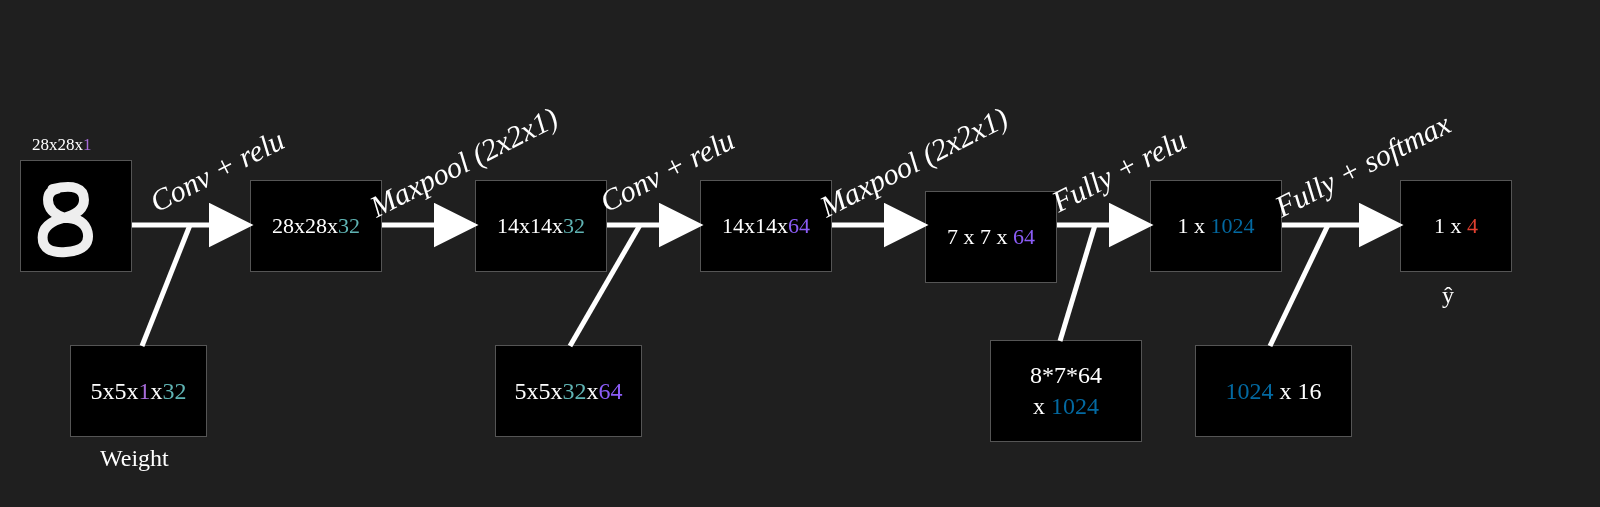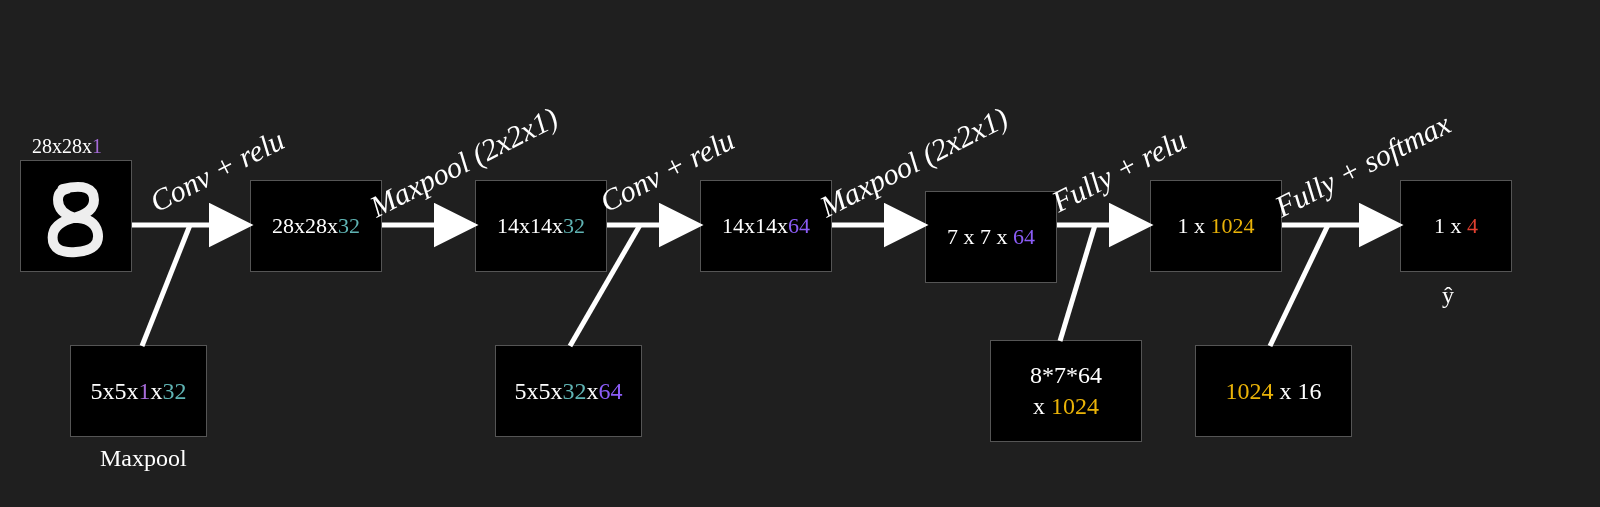--- a/index.html
+++ b/index.html
@@ -1,25 +1,25 @@
 <!DOCTYPE html>
 <html><head>
 <meta charset="utf-8">
 <style>
   html,body{margin:0;padding:0;background:#1f1f1f;width:1600px;height:507px;overflow:hidden}
-  .box{position:absolute;background:#000;border:1px solid #555;display:flex;flex-direction:column;align-items:center;justify-content:center;text-align:center;font-family:Georgia,'Times New Roman',serif;color:#fff}
+  .box{position:absolute;background:#000;border:1px solid #555;display:flex;flex-direction:column;justify-content:center;text-align:center;font-family:Georgia,'Times New Roman',serif;color:#fff}
   .lbl{position:absolute;font-family:Georgia,'Times New Roman',serif;color:#fff}
   .op{font-style:italic;font-size:30px;transform:rotate(-27deg);transform-origin:left bottom;white-space:nowrap}
   .dim{font-size:22px;white-space:nowrap}
   .wt{font-size:24px}
-  .small{font-size:20px}
+  .small{font-size:17px}
   .c-teal{color:#5fb3b3}
   .c-purple{color:#a66bd8}
   .c-orange{color:#8b5cf6}
-  .c-magenta{color:#eab308}
+  .c-magenta{color:#0369a1}
   .c-red{color:#e04030}
   .arrow{position:absolute;pointer-events:none}
   svg{overflow:visible}
 </style>
 </head>
 <body>
 
 <div class="lbl small" style="left:32px;top:135px">
   <span>28x28x</span><span class="c-purple">1</span>
 </div>
@@ -45,21 +45,21 @@
   <span class="dim"><span>1 x </span><span class="c-magenta">1024</span></span>
 </div>
 <div class="box" style="left:1400px;top:180px;width:110px;height:90px">
   <span class="dim"><span>1 x </span><span class="c-red">4</span></span>
 </div>
 <div class="lbl" style="left:1442px;top:282px;font-size:24px">ŷ</div>
 
 <div class="box" style="left:70px;top:345px;width:135px;height:90px">
   <span class="wt"><span>5x5x</span><span class="c-purple">1</span><span>x</span><span class="c-teal">32</span></span>
 </div>
-<div class="lbl" style="left:100px;top:445px;font-size:24px">Maxpool</div>
+<div class="lbl" style="left:100px;top:445px;font-size:24px">Weight</div>
 
 <div class="box" style="left:495px;top:345px;width:145px;height:90px">
   <span class="wt"><span>5x5x</span><span class="c-teal">32</span><span>x</span><span class="c-orange">64</span></span>
 </div>
 
 <div class="box" style="left:990px;top:340px;width:150px;height:100px">
   <span class="wt" style="line-height:1.3"><span>8*7*64</span><br><span>x </span><span class="c-magenta">1024</span></span>
 </div>
 
 <div class="box" style="left:1195px;top:345px;width:155px;height:90px">

